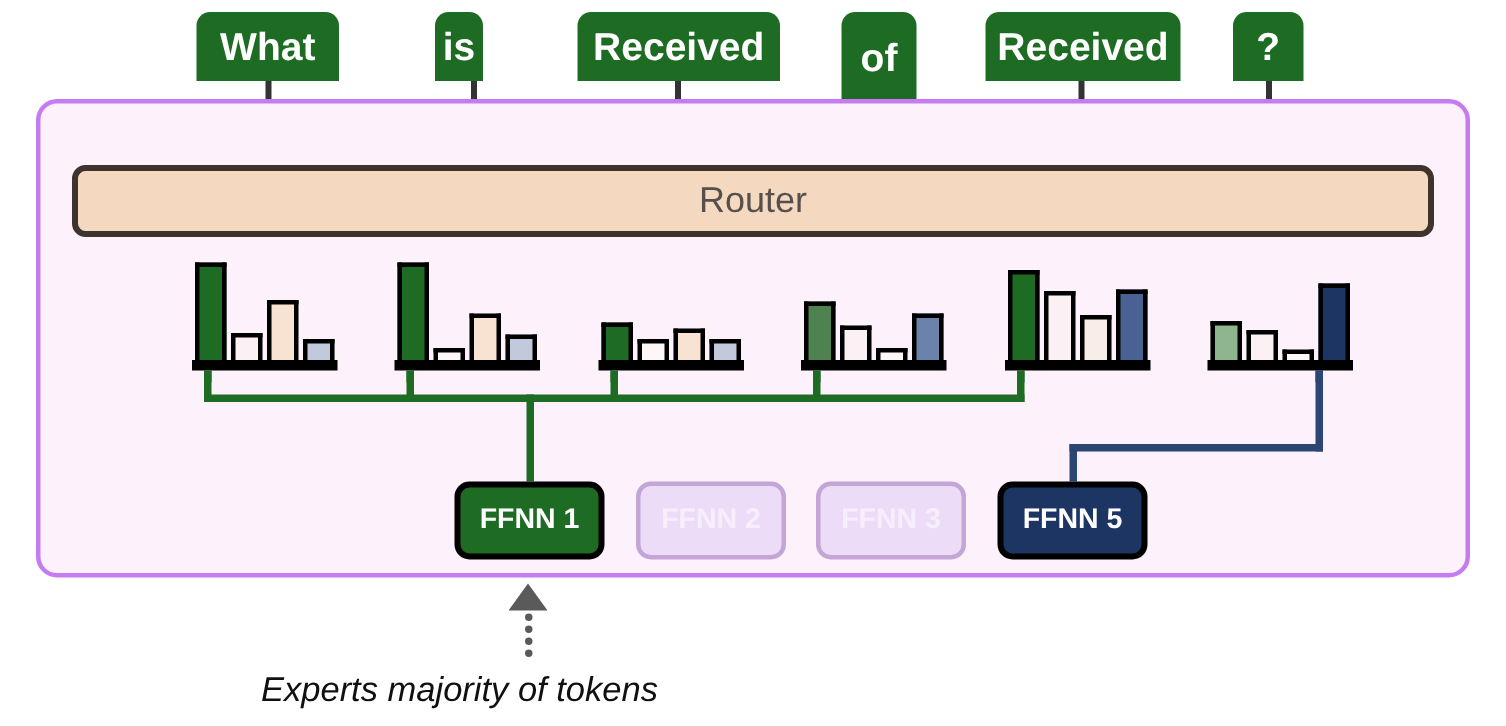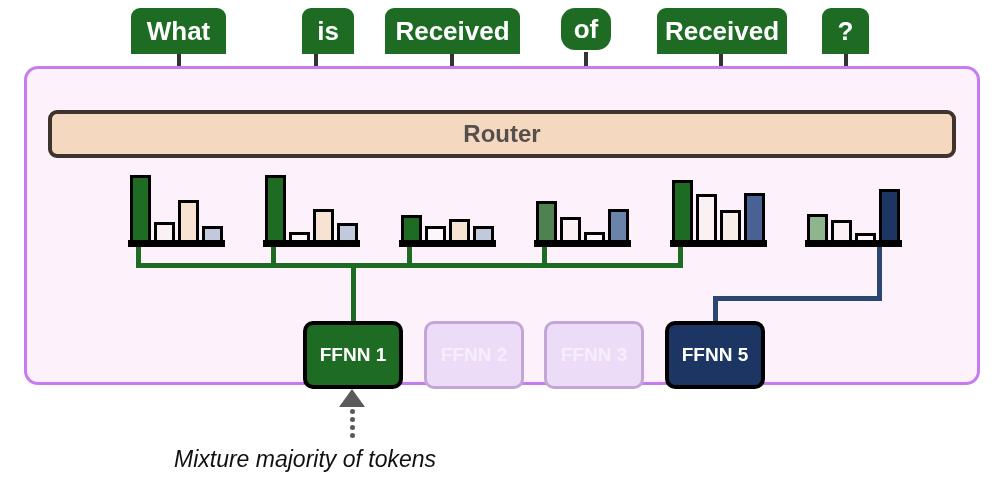--- a/index.html
+++ b/index.html
@@ -61,21 +61,21 @@
     background: #f4d8bf;
     border: 4px solid #3f332e;
     border-radius: 9px;
     display: flex;
     align-items: center;
     justify-content: center;
   }
   .router-label {
     color: #55504d;
     font-size: 24px;
-    font-weight: bold;
+    font-weight: normal;
   }
 
   
   .chart {
     position: absolute;
     width: 97px;
     height: 72px;
   }
   .chart-baseline {
     position: absolute;
@@ -111,21 +111,21 @@
   
   .wire {
     position: absolute;
   }
 
   
   .ffnn {
     position: absolute;
     box-sizing: border-box;
     width: 100px;
-    height: 68px;
+    height: 52px;
     border-radius: 10px;
     display: flex;
     align-items: center;
     justify-content: center;
     font-size: 19px;
     font-weight: bold;
     white-space: nowrap;
   }
   .ffnn-active-green {
     background: #1e6b24;
@@ -176,27 +176,27 @@
       <div class="token-stem" style="left: 450px; top: 52px; height: 62px;"></div>
       <div class="token-stem" style="left: 584px; top: 52px; height: 62px;"></div>
       <div class="token-stem" style="left: 719px; top: 52px; height: 62px;"></div>
       <div class="token-stem" style="left: 844px; top: 52px; height: 62px;"></div>
     </div>
 
   <div id="tokens">
       <div class="token" style="left: 131px; top: 8px; width: 95px; height: 46px;">
         <span>What</span>
       </div>
-      <div class="token" style="left: 302px; top: 8px; width: 52px; height: 46px;">
+      <div class="token" style="left: 290px; top: 8px; width: 32px; height: 46px;">
         <span>is</span>
       </div>
       <div class="token" style="left: 385px; top: 8px; width: 135px; height: 46px;">
         <span>Received</span>
       </div>
-      <div class="token" style="left: 561px; top: 8px; width: 50px; height: 42px; border-radius: 14px;">
+      <div class="token" style="left: 561px; top: 8px; width: 50px; height: 60px;">
         <span>of</span>
       </div>
       <div class="token" style="left: 657px; top: 8px; width: 130px; height: 46px;">
         <span>Received</span>
       </div>
       <div class="token" style="left: 822px; top: 8px; width: 47px; height: 46px;">
         <span>?</span>
       </div>
     </div>
 
@@ -292,15 +292,15 @@
       <div class="ffnn ffnn-inactive" style="left: 544px; top: 321px;">
         <span>FFNN 3</span>
       </div>
       <div class="ffnn ffnn-active-navy" style="left: 665px; top: 321px;">
         <span>FFNN 5</span>
       </div>
     </div>
 
   <div class="up-arrow" style="left:339px; top:389px;"></div>
   <div class="dotted-line" style="left:350px; top:409px; height:29px;"></div>
-  <div class="caption" style="left:174px; top:446px;">Mixture majority of tokens</div>
+  <div class="caption" style="left:174px; top:446px;">Experts majority of tokens</div>
 
 </div>
 
 </body></html>

